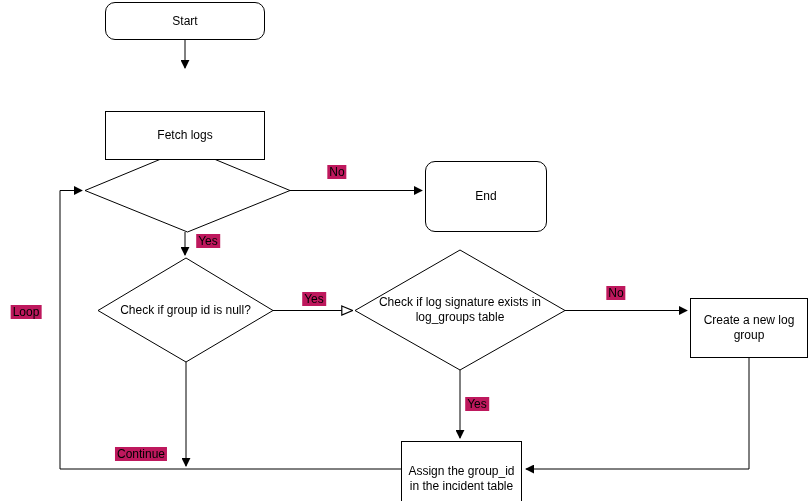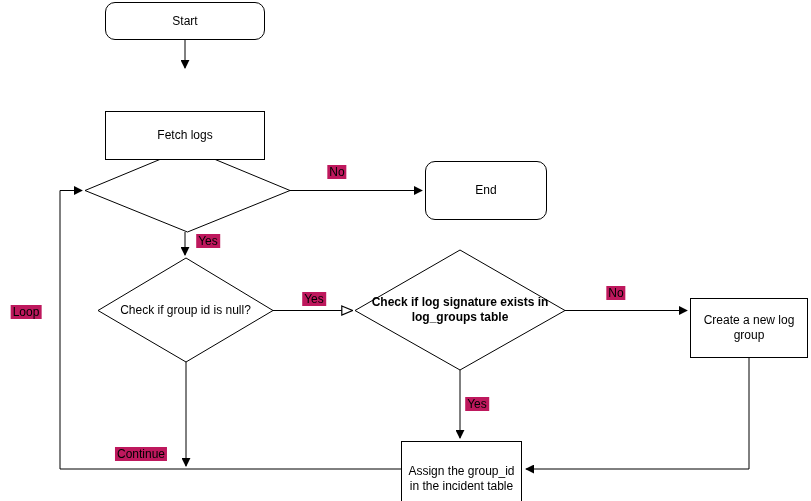--- a/index.html
+++ b/index.html
@@ -80,38 +80,38 @@
   </svg>
 
   <div class="node rounded" style="left:105px; top:2px; width:160px; height:38px;">
     <span>Start</span>
   </div>
 
   <div class="node" style="left:105px; top:71px; width:160px; height:49px;margin-top:40px;">
     <span>Fetch logs</span>
   </div>
 
-  <div class="node rounded" style="left:425px; top:161px; width:122px; height:59px;">
+  <div class="node rounded" style="left:425px; top:161px; width:122px; height:71px;">
     <span>End</span>
   </div>
 
   <div class="node" style="left:690px; top:298px; width:118px; height:60px; padding:0 8px;">
     <span>Create a new log group</span>
   </div>
 
   <div class="node" style="left:401px; top:441px; width:121px; height:75px; padding:0 5px;">
     <span>Assign the group_id in the incident table</span>
   </div>
 
 
   <div class="diamond-overlay" style="left:98px; top:258px; width:175px; height:104px;">
     <span>Check if group id is null?</span>
   </div>
 
-  <div class="diamond-overlay" style="left:355px; top:250px; width:210px; height:120px;font-weight:bold;">
+  <div class="diamond-overlay" style="left:355px; top:250px; width:210px; height:120px;">
     <span style="display:inline-block; width:200px;">Check if log signature exists in log_groups table</span>
   </div>
 
   <span class="edge-label" style="left:337px; top:172px;">No</span>
 
   <span class="edge-label" style="left:208px; top:241px;">Yes</span>
 
   <span class="edge-label" style="left:314px; top:299px;">Yes</span>
 
   <span class="edge-label" style="left:616px; top:293px;">No</span>

